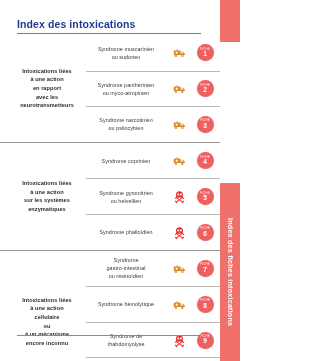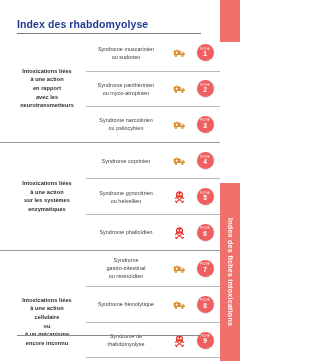--- a/index.html
+++ b/index.html
@@ -190,21 +190,21 @@
     width: 184px;
     height: 0;
     border-top: 1px solid #8a8a8a;
   }
 </style>
 </head>
 <body>
 
 <div class="page">
 
-  <div id="page-title">Index des rhabdomyolyse</div>
+  <div id="page-title">Index des intoxications</div>
   <div id="title-rule"></div>
 
   <div class="tbl" id="index-table">
       <div class="group">
         <div class="cat">
           <div class="cat-text">Intoxications liées<br>à une action<br>en rapport<br>avec les<br>neurotransmetteurs</div>
         </div>
         <div class="rows">
           <div class="row">
             <div class="row-label">Syndrome muscarinien<br>ou sudorien</div>

